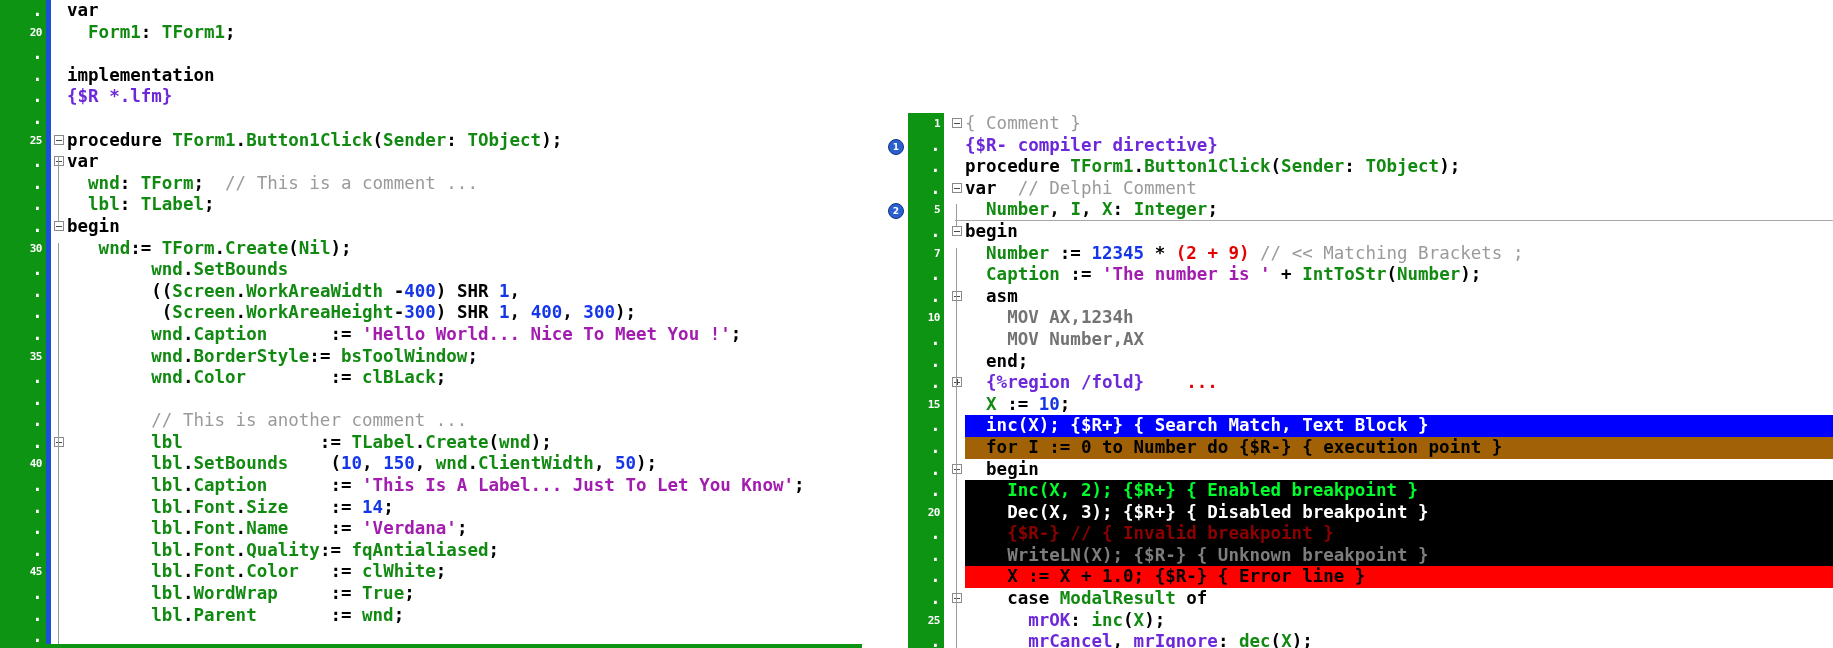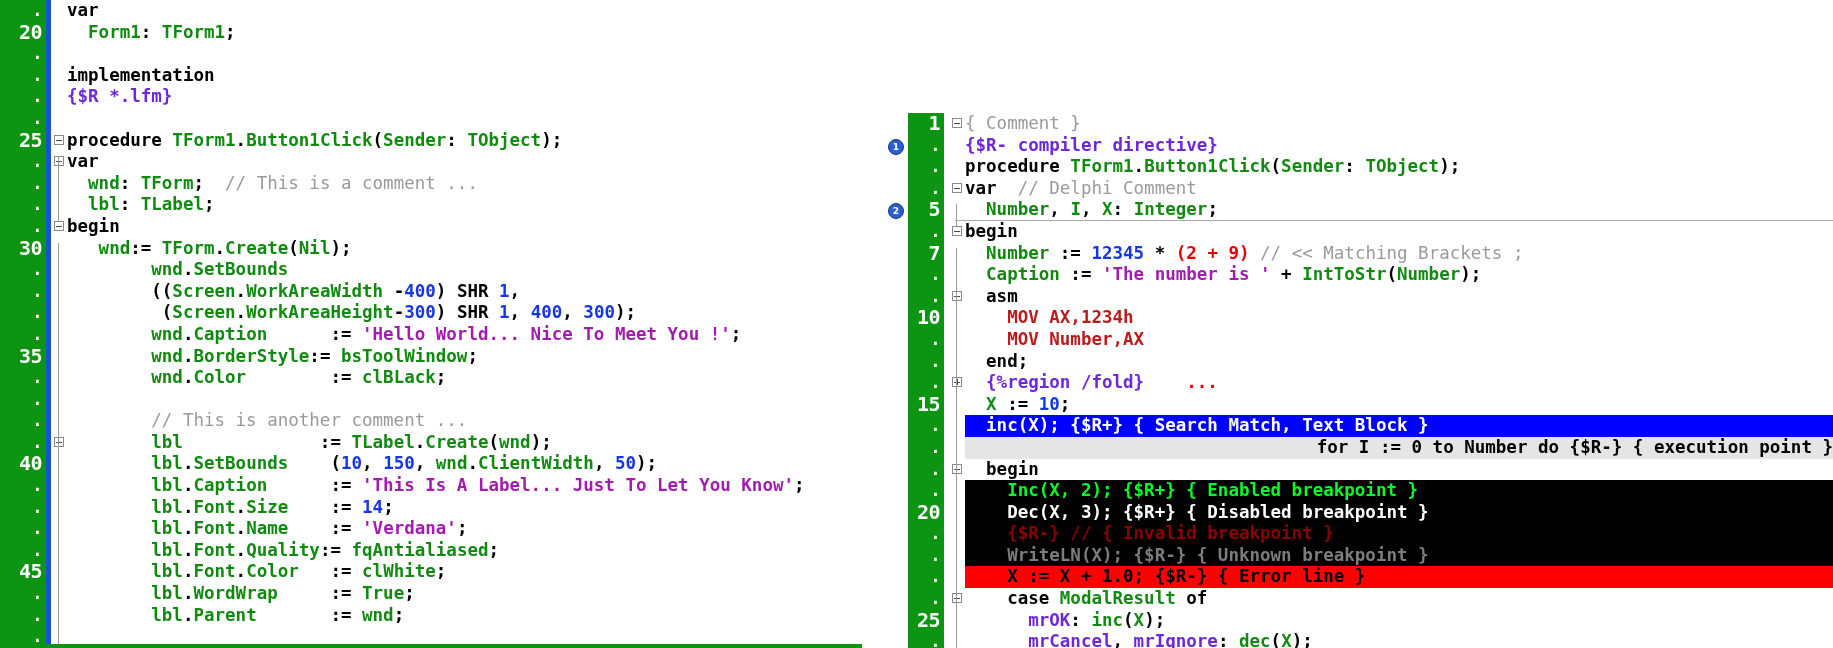--- a/index.html
+++ b/index.html
@@ -7,21 +7,21 @@
     width:1833px;height:648px;overflow:hidden;
     font-family:"DejaVu Sans Mono","Liberation Mono",monospace;
   }
   .root{position:relative;width:1833px;height:648px;background:#fff;}
 
   
   .pane{position:absolute;display:flex;align-items:flex-start;background:#fff;}
   .gutter{position:relative;background:#0d9413;width:46px;flex:0 0 46px;}
   .gutter .ln{
     height:21.6px;line-height:21.6px;color:#ffffff;font-weight:bold;
-    font-size:20px;text-align:right;padding-right:4px;letter-spacing:-0.5px;
+    font-size:11px;text-align:right;padding-right:4px;letter-spacing:-0.5px;
     font-family:"DejaVu Sans Mono","Liberation Mono",monospace;
     white-space:pre;
   }
   .gutter .ln.dot{font-size:17px;}
   .changebar{width:5px;flex:0 0 5px;background:#ffffff;}
   .changebar.blue{background:#1b50d8;}
   .foldcol{position:relative;width:16px;flex:0 0 16px;background:#fff;}
   .code{position:relative;flex:1 1 auto;background:#fff;}
   .line{height:21.6px;line-height:21.6px;font-size:17.5px;white-space:pre;
         font-family:"DejaVu Sans Mono","Liberation Mono",monospace;font-weight:bold;
@@ -29,29 +29,29 @@
 
   
   .id{color:#128a12;}
   .kw{color:#000000;}
   .num{color:#1435e8;}
   .str{color:#a21caf;}
   .cmt{color:#9a9a9a;font-weight:normal;}
   .dir{color:#6d28d9;}
   .sym{color:#000000;}
   .brk{color:#e40000;}
-  .asm{color:#b91c1c;}
+  .asm{color:#737373;}
   .white{color:#ffffff;}
   .lime{color:#00ff2a;}
   .gray2{color:#7d7d7d;}
   .dkred{color:#8b0000;}
 
   
   .hl-search{background:#0000ff;}
-  .hl-exec{background:#e5e5e5;text-align:right;}
+  .hl-exec{background:#a16207;}
   .hl-bp{background:#000000;}
   .hl-err{background:#ff0000;}
 
   
   .fm{position:absolute;left:3px;width:10px;height:10px;border:1px solid #8a8a8a;
       background:#fff;box-sizing:border-box;}
   .fm::before{content:"";position:absolute;left:1px;top:4px;width:6px;height:1px;background:#4a4a4a;}
   .fm.plus::after{content:"";position:absolute;left:4px;top:1px;width:1px;height:6px;background:#4a4a4a;}
   .vline{position:absolute;left:7px;width:1px;background:#9a9a9a;}
 

